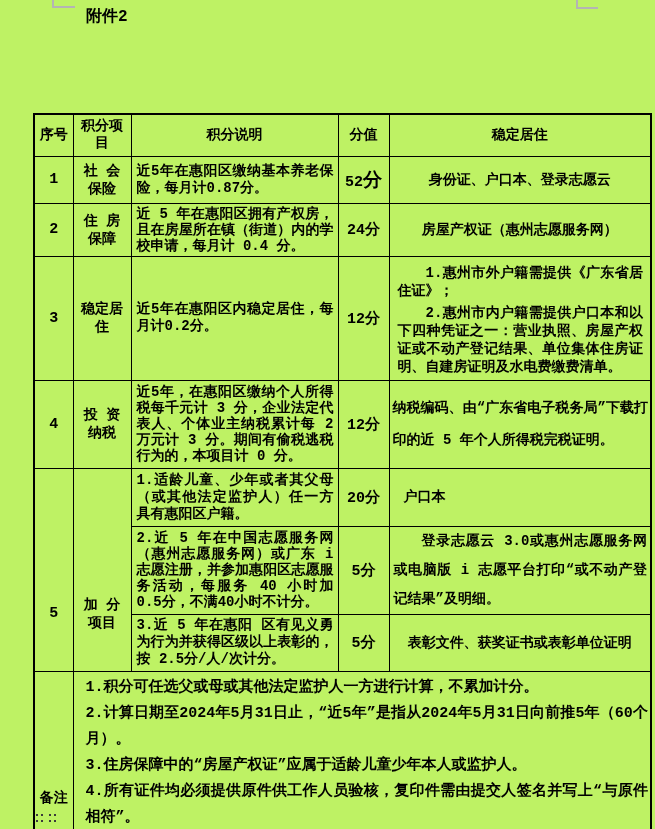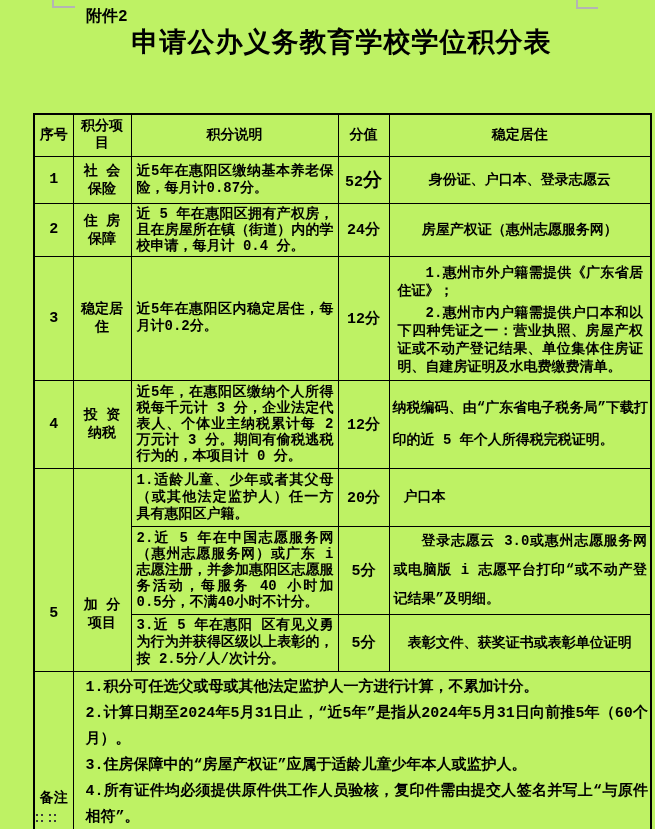--- a/index.html
+++ b/index.html
@@ -62,21 +62,20 @@
 
   <div class="crop tl"></div>
   <div class="crop tr"></div>
   <div class="corner-dots">
       <i></i>
     </div>
 
   <div class="attachment">附件2</div>
 
   <h1 class="title">
-    <span>申请公办义务教育学校学位积分表</span>
   </h1>
 
   <table class="score-table">
     <colgroup>
       <col class="c-no">
         <col class="c-item">
         <col class="c-desc">
         <col class="c-score">
         <col class="c-mat">
     </colgroup>

